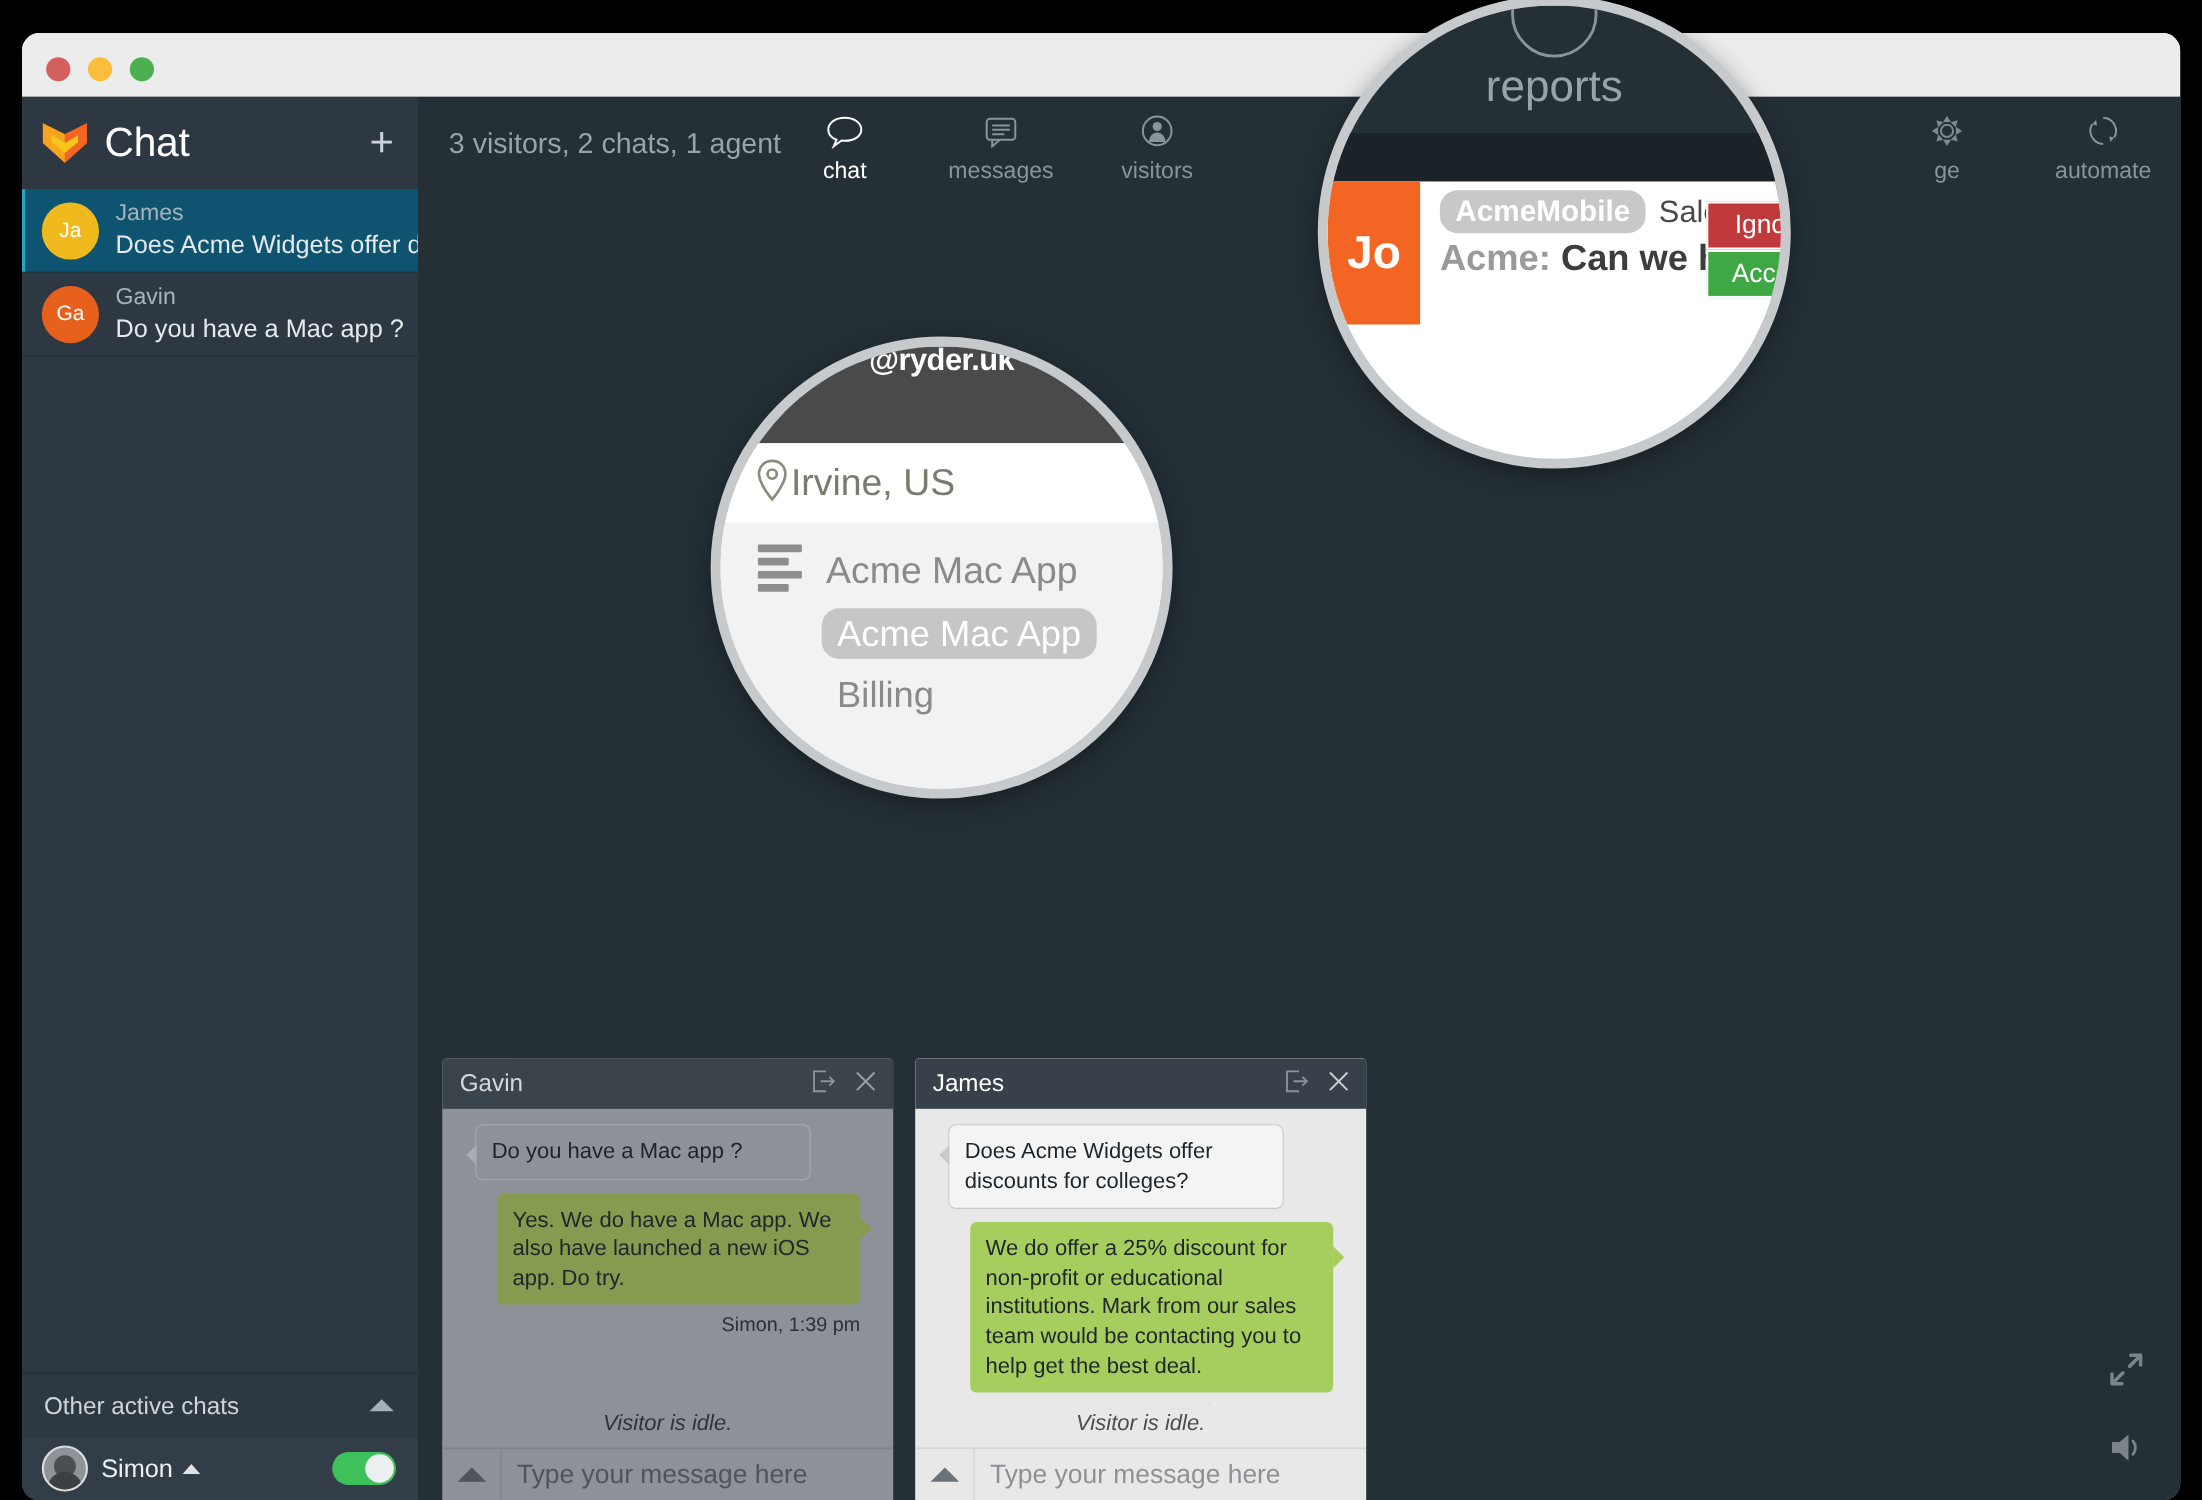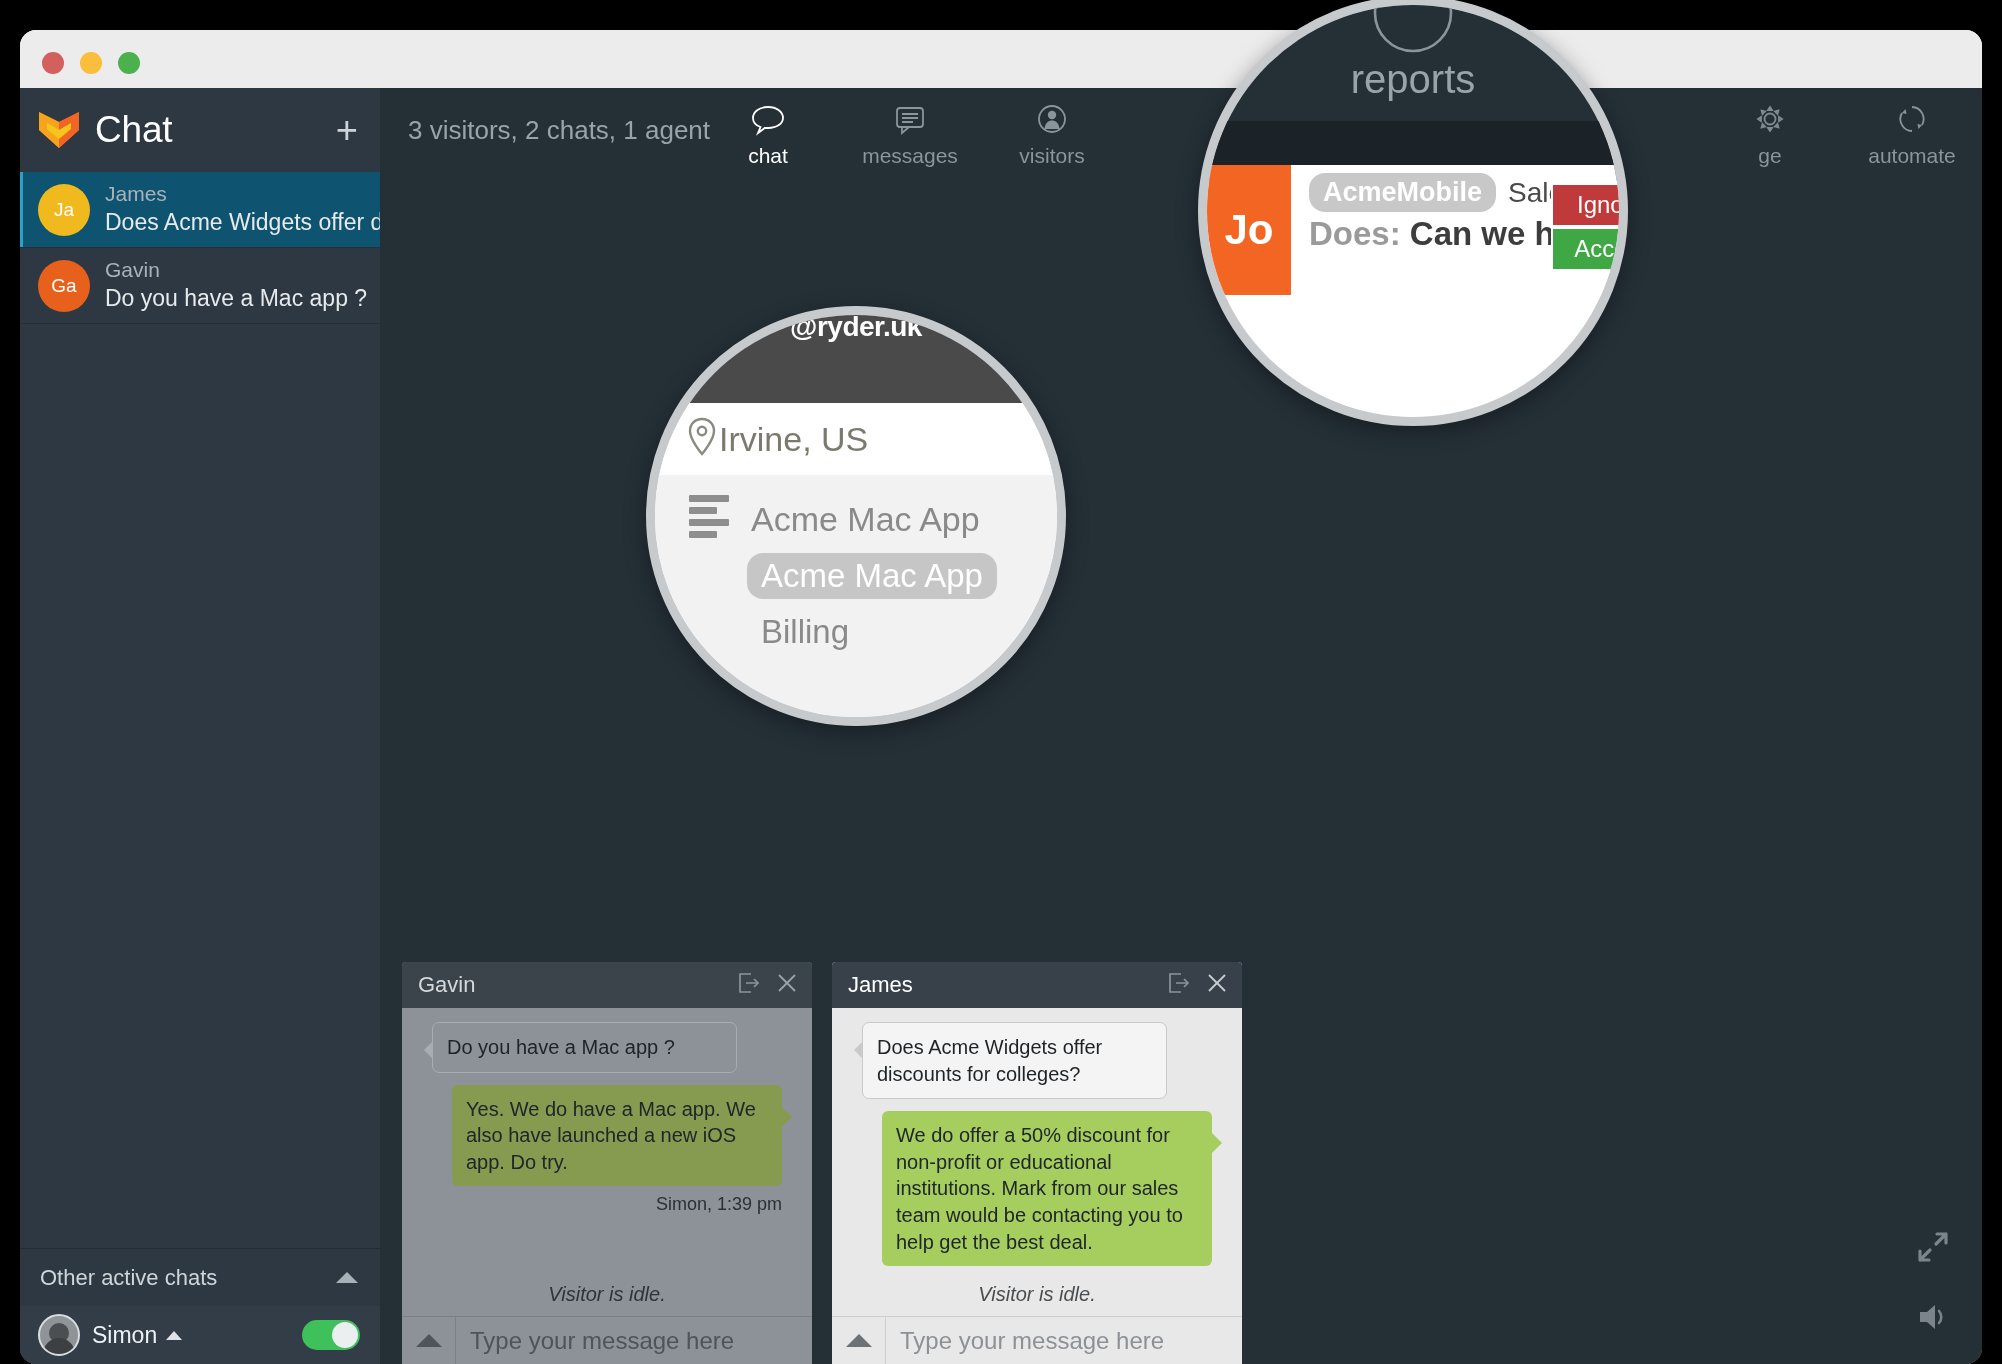--- a/index.html
+++ b/index.html
@@ -625,21 +625,21 @@
                 <span>
                   <svg width="26" height="26" viewBox="0 0 26 26">
                     <line x1="5" y1="5" x2="21" y2="21" stroke="#c9ced2" stroke-width="1.8"></line>
                     <line x1="21" y1="5" x2="5" y2="21" stroke="#c9ced2" stroke-width="1.8"></line>
                   </svg>
                 </span>
               </div>
             </div>
             <div class="cw-body">
               <div class="bubble visitor">Does Acme Widgets offer discounts for colleges?</div>
-              <div class="bubble agent">We do offer a 50% discount for non-profit or educational institutions. Mark from our sales team would be contacting you to help get the best deal.</div>
+              <div class="bubble agent">We do offer a 25% discount for non-profit or educational institutions. Mark from our sales team would be contacting you to help get the best deal.</div>
               <div class="msg-meta">Simon, 1:46 pm</div>
             </div>
             <div class="cw-status">Visitor is idle.</div>
             <div class="cw-composer">
               <div class="composer-toggle">
                 <div class="chev-up-thin"></div>
               </div>
               <input class="composer-input" type="text" placeholder="Type your message here" style="">
             </div>
           </div>
@@ -714,21 +714,21 @@
       <div id="mag-t-card">
         <div id="mag-t-card-avatar">
           <span>Jo</span>
         </div>
         <div id="mag-t-card-main">
           <div id="mag-t-row1">
             <span id="mag-t-dept-pill">AcmeMobile</span>
             <span id="mag-t-dept-label">Sales</span>
           </div>
           <div id="mag-t-msg">
-            <span class="who">Does:</span>
+            <span class="who">Acme:</span>
             <span>Can we have de...</span>
           </div>
         </div>
       </div>
 
       <div id="mag-t-buttons">
         <span class="mag-t-btn ignore">Ignore</span>
         <span class="mag-t-btn accept">Accept</span>
       </div>
     </div>

